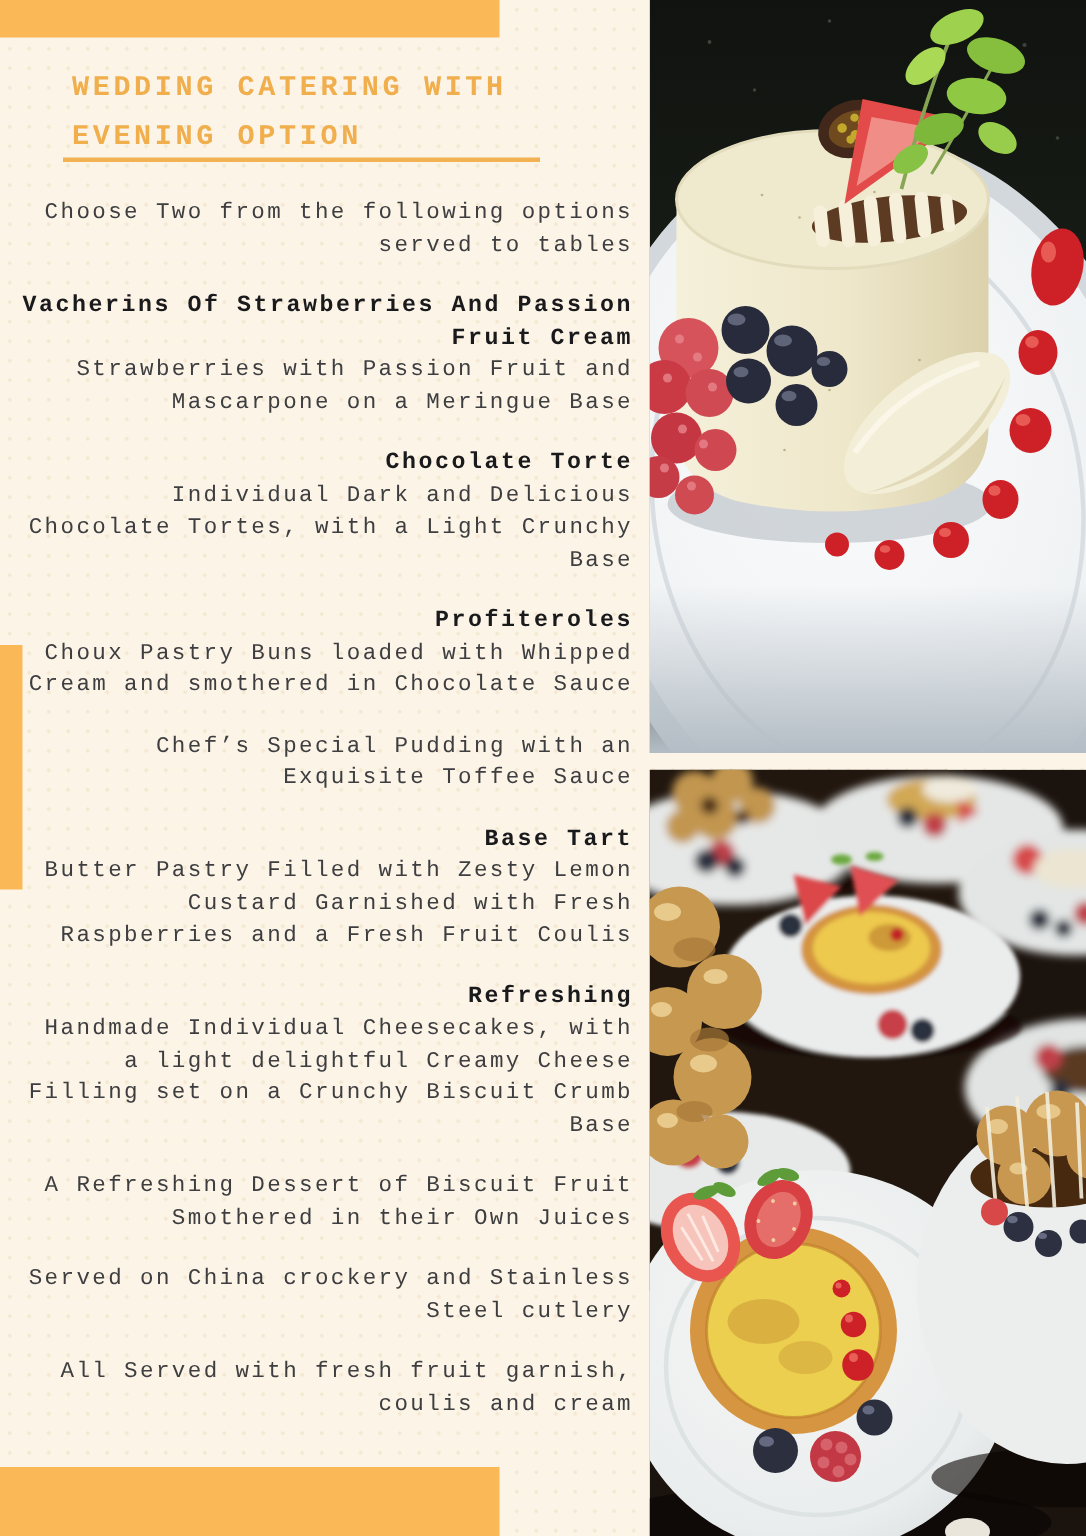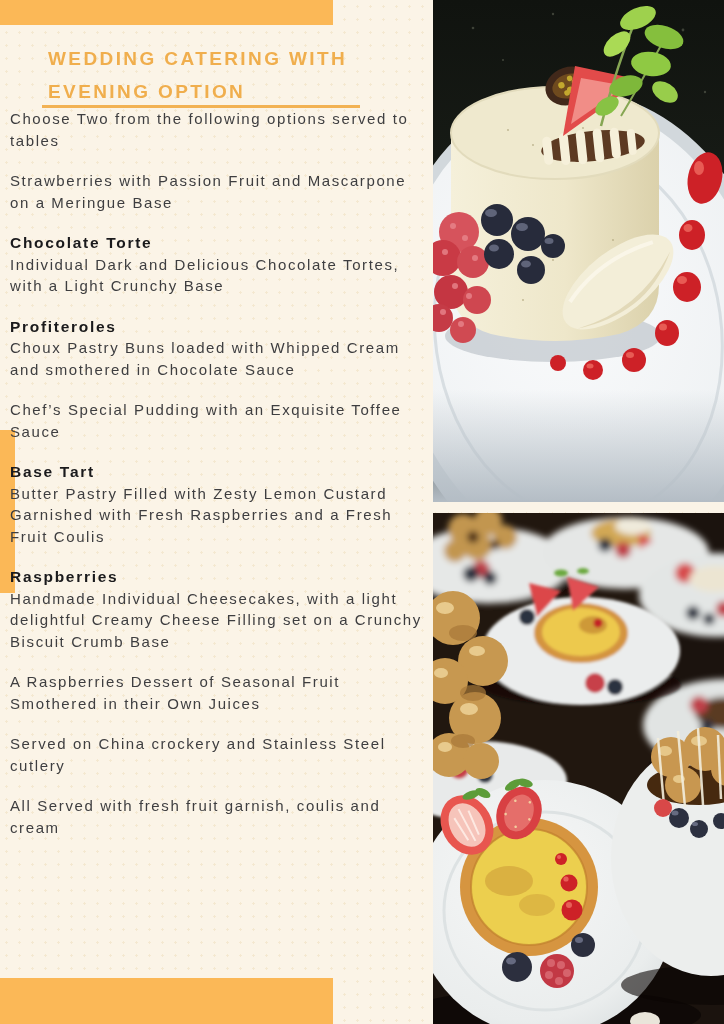--- a/index.html
+++ b/index.html
@@ -6,21 +6,21 @@
   html, body { background: #888; }
   .page {
     position: relative;
     width: 724px;
     height: 1024px;
     margin: 0 auto;
     background-color: #FBF4E7;
     background-image: radial-gradient(circle, rgba(233,210,168,0.35) 1px, transparent 1.4px);
     background-size: 13px 13px;
     overflow: hidden;
-    font-family: Liberation Sans, sans-serif;
+    font-family: Liberation Mono, monospace;
   }
   .bar { position: absolute; background: #FBB857; }
   .bar-top    { left: 0; top: 0;     width: 333px; height: 25px; }
   .bar-left   { left: 0; top: 430px; width: 15px;  height: 163px; }
   .bar-bottom { left: 0; top: 978px; width: 333px; height: 46px; }
 
   .title {
     position: absolute;
     left: 48px; top: 42px; width: 332px;
     color: #F0AE4D;
@@ -30,22 +30,22 @@
     line-height: 33px;
   }
   .title-rule {
     position: absolute;
     left: 42px; top: 105px; width: 318px; height: 3px;
     background: #F2B254;
   }
 
   .menu {
     position: absolute;
-    left: 10px; top: 108px; width: 412px;
-    text-align: left;
+    left: 10px; top: 131px; width: 412px;
+    text-align: right;
     color: #3E3E40;
     font-size: 15px;
     letter-spacing: 1.6px;
     line-height: 21.5px;
   }
   .intro, .item, .note { margin-bottom: 19px; }
   .item-name {
     font-weight: bold;
     color: #1A1A1C;
     font-size: 15.5px;
@@ -66,43 +66,44 @@
   <div class="bar bar-left"></div>
   <div class="bar bar-bottom"></div>
 
   <h1 class="title">WEDDING CATERING WITH EVENING OPTION</h1>
   <div class="title-rule"></div>
 
   <div class="menu">
     <p class="intro">Choose Two from the following options served to tables</p>
 
     <div class="item">
+      <div class="item-name">Vacherins Of Strawberries And Passion Fruit Cream</div>
       <div class="item-desc">Strawberries with Passion Fruit and Mascarpone on a Meringue Base</div>
     </div>
     <div class="item">
       <div class="item-name">Chocolate Torte</div>
       <div class="item-desc">Individual Dark and Delicious Chocolate Tortes, with a Light Crunchy Base</div>
     </div>
     <div class="item">
       <div class="item-name">Profiteroles</div>
       <div class="item-desc">Choux Pastry Buns loaded with Whipped Cream and smothered in Chocolate Sauce</div>
     </div>
     <div class="item">
       <div class="item-desc">Chef’s Special Pudding with an Exquisite Toffee Sauce</div>
     </div>
     <div class="item">
       <div class="item-name">Base Tart</div>
       <div class="item-desc">Butter Pastry Filled with Zesty Lemon Custard Garnished with Fresh Raspberries and a Fresh Fruit Coulis</div>
     </div>
     <div class="item">
-      <div class="item-name">Raspberries</div>
+      <div class="item-name">Refreshing</div>
       <div class="item-desc">Handmade Individual Cheesecakes, with a light delightful Creamy Cheese Filling set on a Crunchy Biscuit Crumb Base</div>
     </div>
     <div class="item">
-      <div class="item-desc">A Raspberries Dessert of Seasonal Fruit Smothered in their Own Juices</div>
+      <div class="item-desc">A Refreshing Dessert of Biscuit Fruit Smothered in their Own Juices</div>
     </div>
 
     <p class="note">Served on China crockery and Stainless Steel cutlery</p>
     <p class="note">All Served with fresh fruit garnish, coulis and cream</p>
   </div>
 
   <div class="photo photo-top">
     <svg width="291" height="502" viewBox="0 0 291 502">
       <defs>
         <linearGradient id="tg-bg" x1="0" y1="0" x2="0" y2="1">

